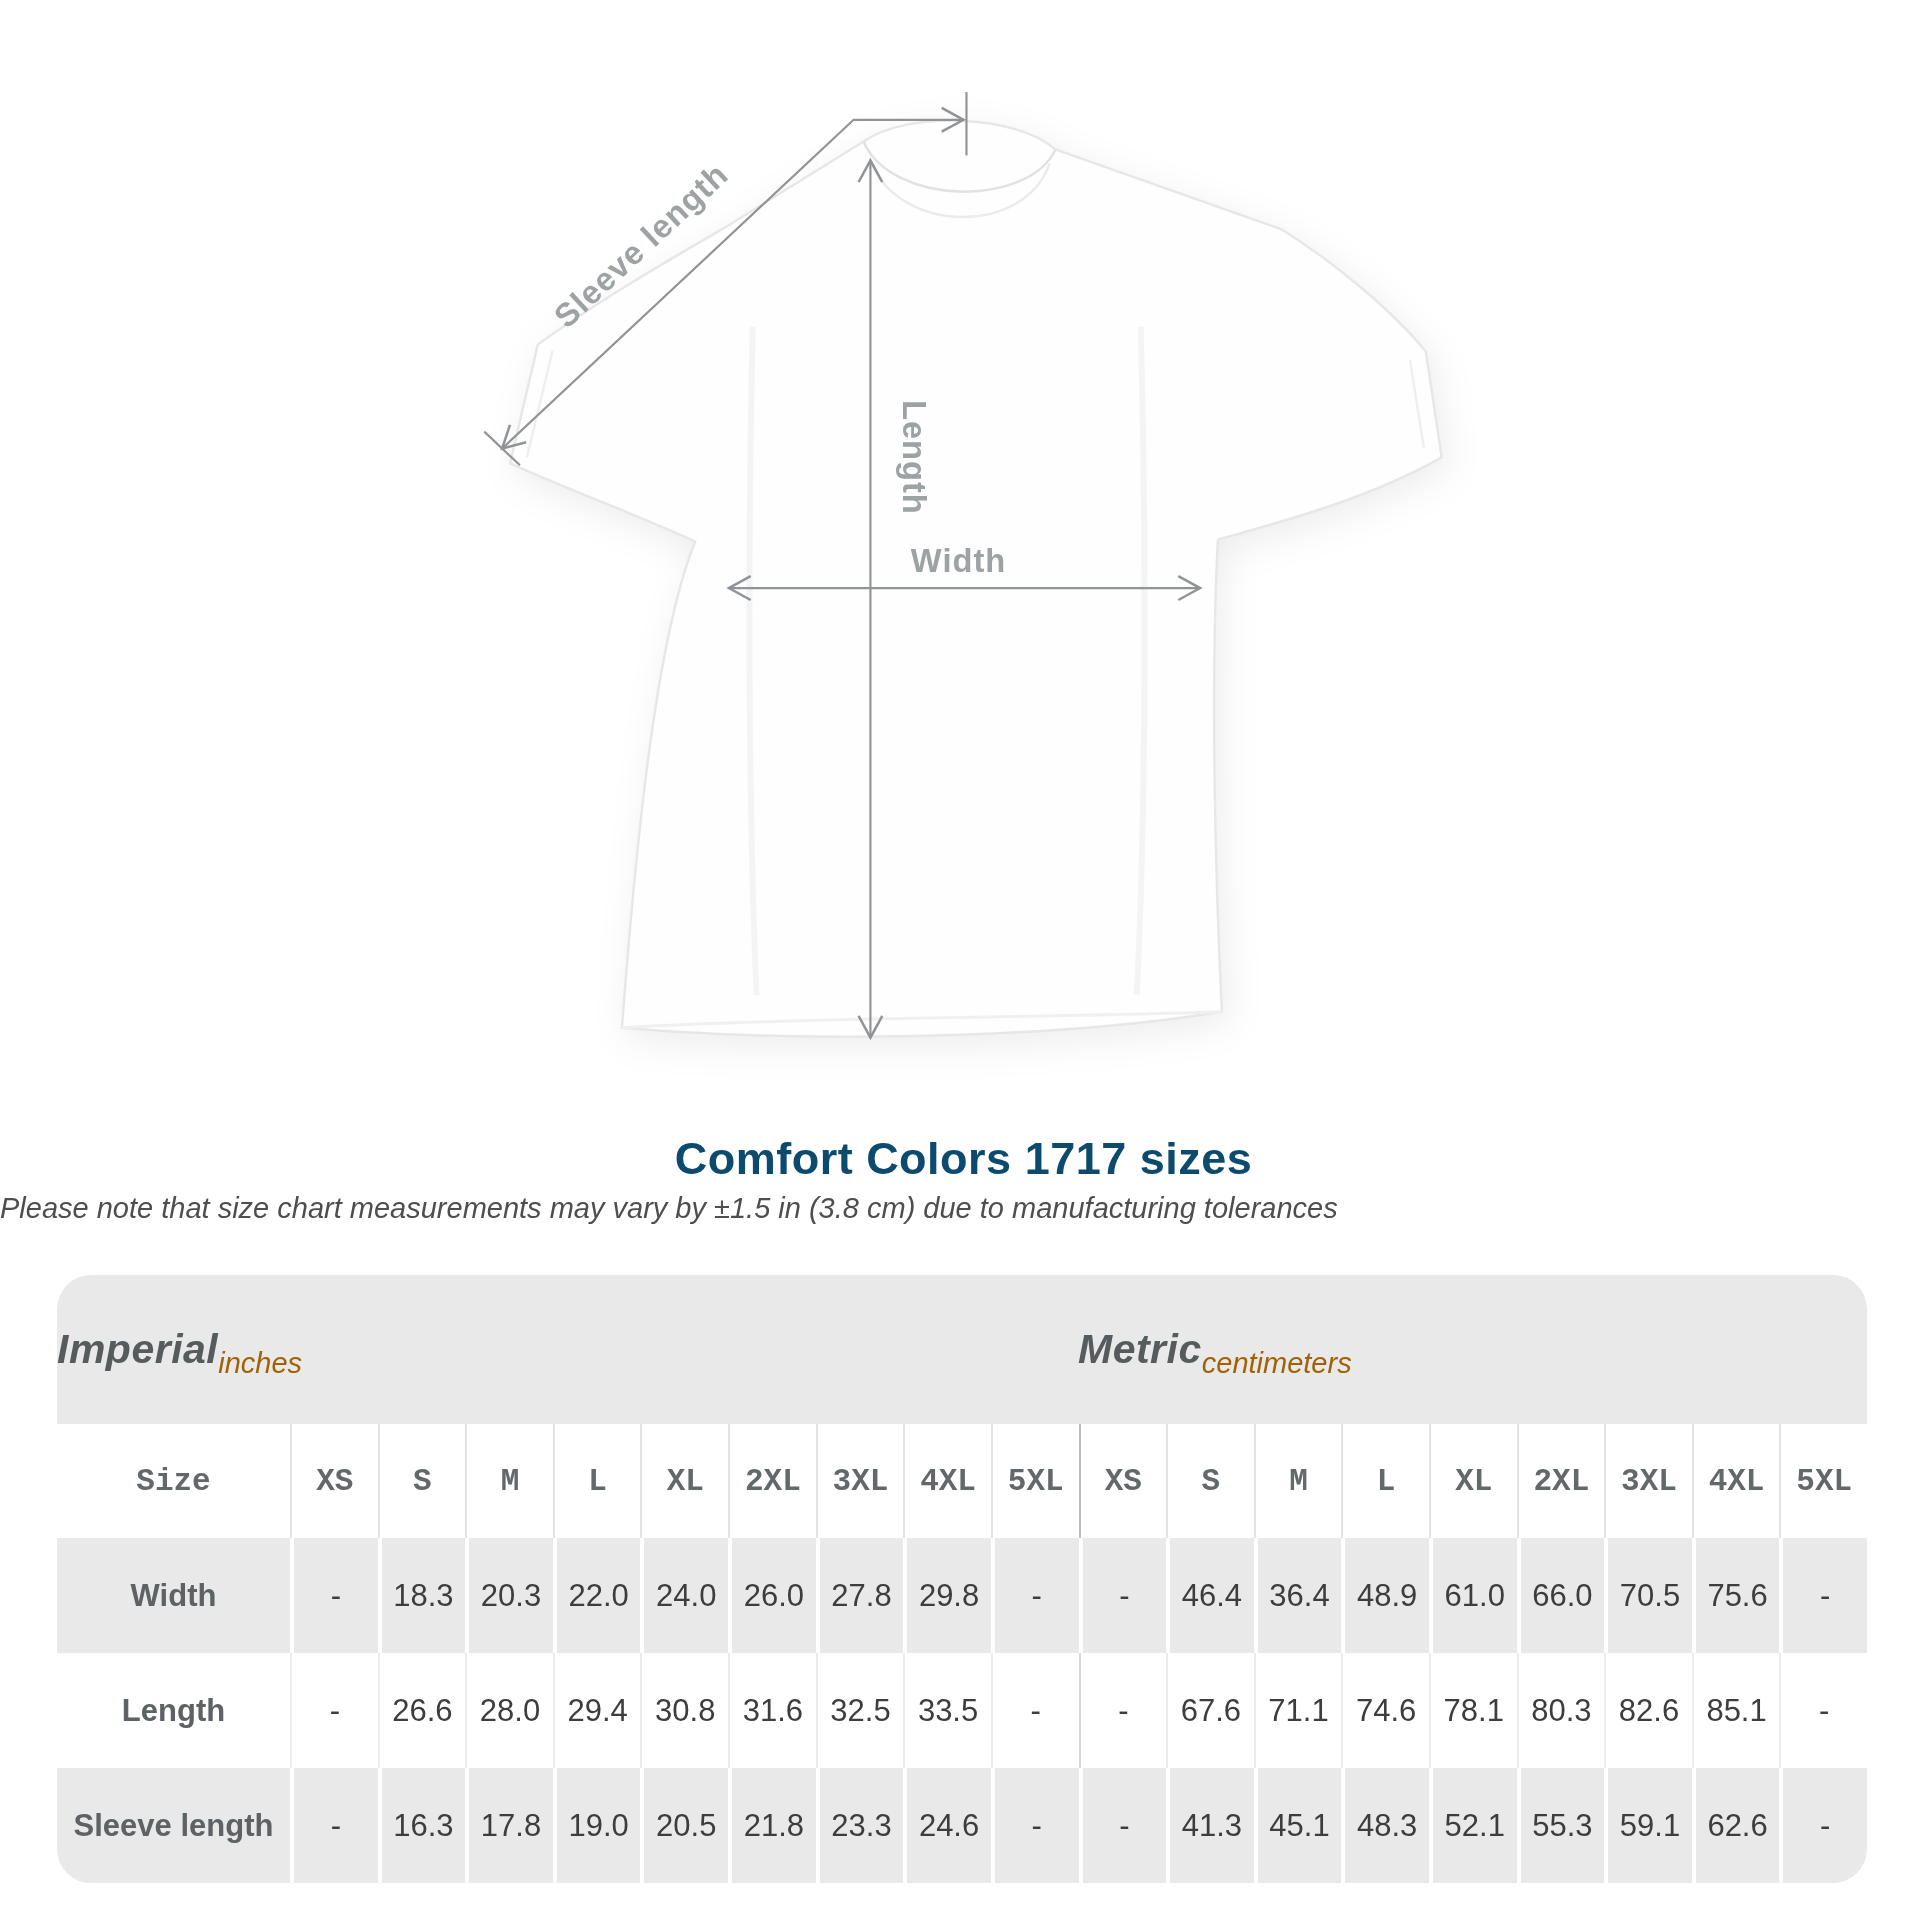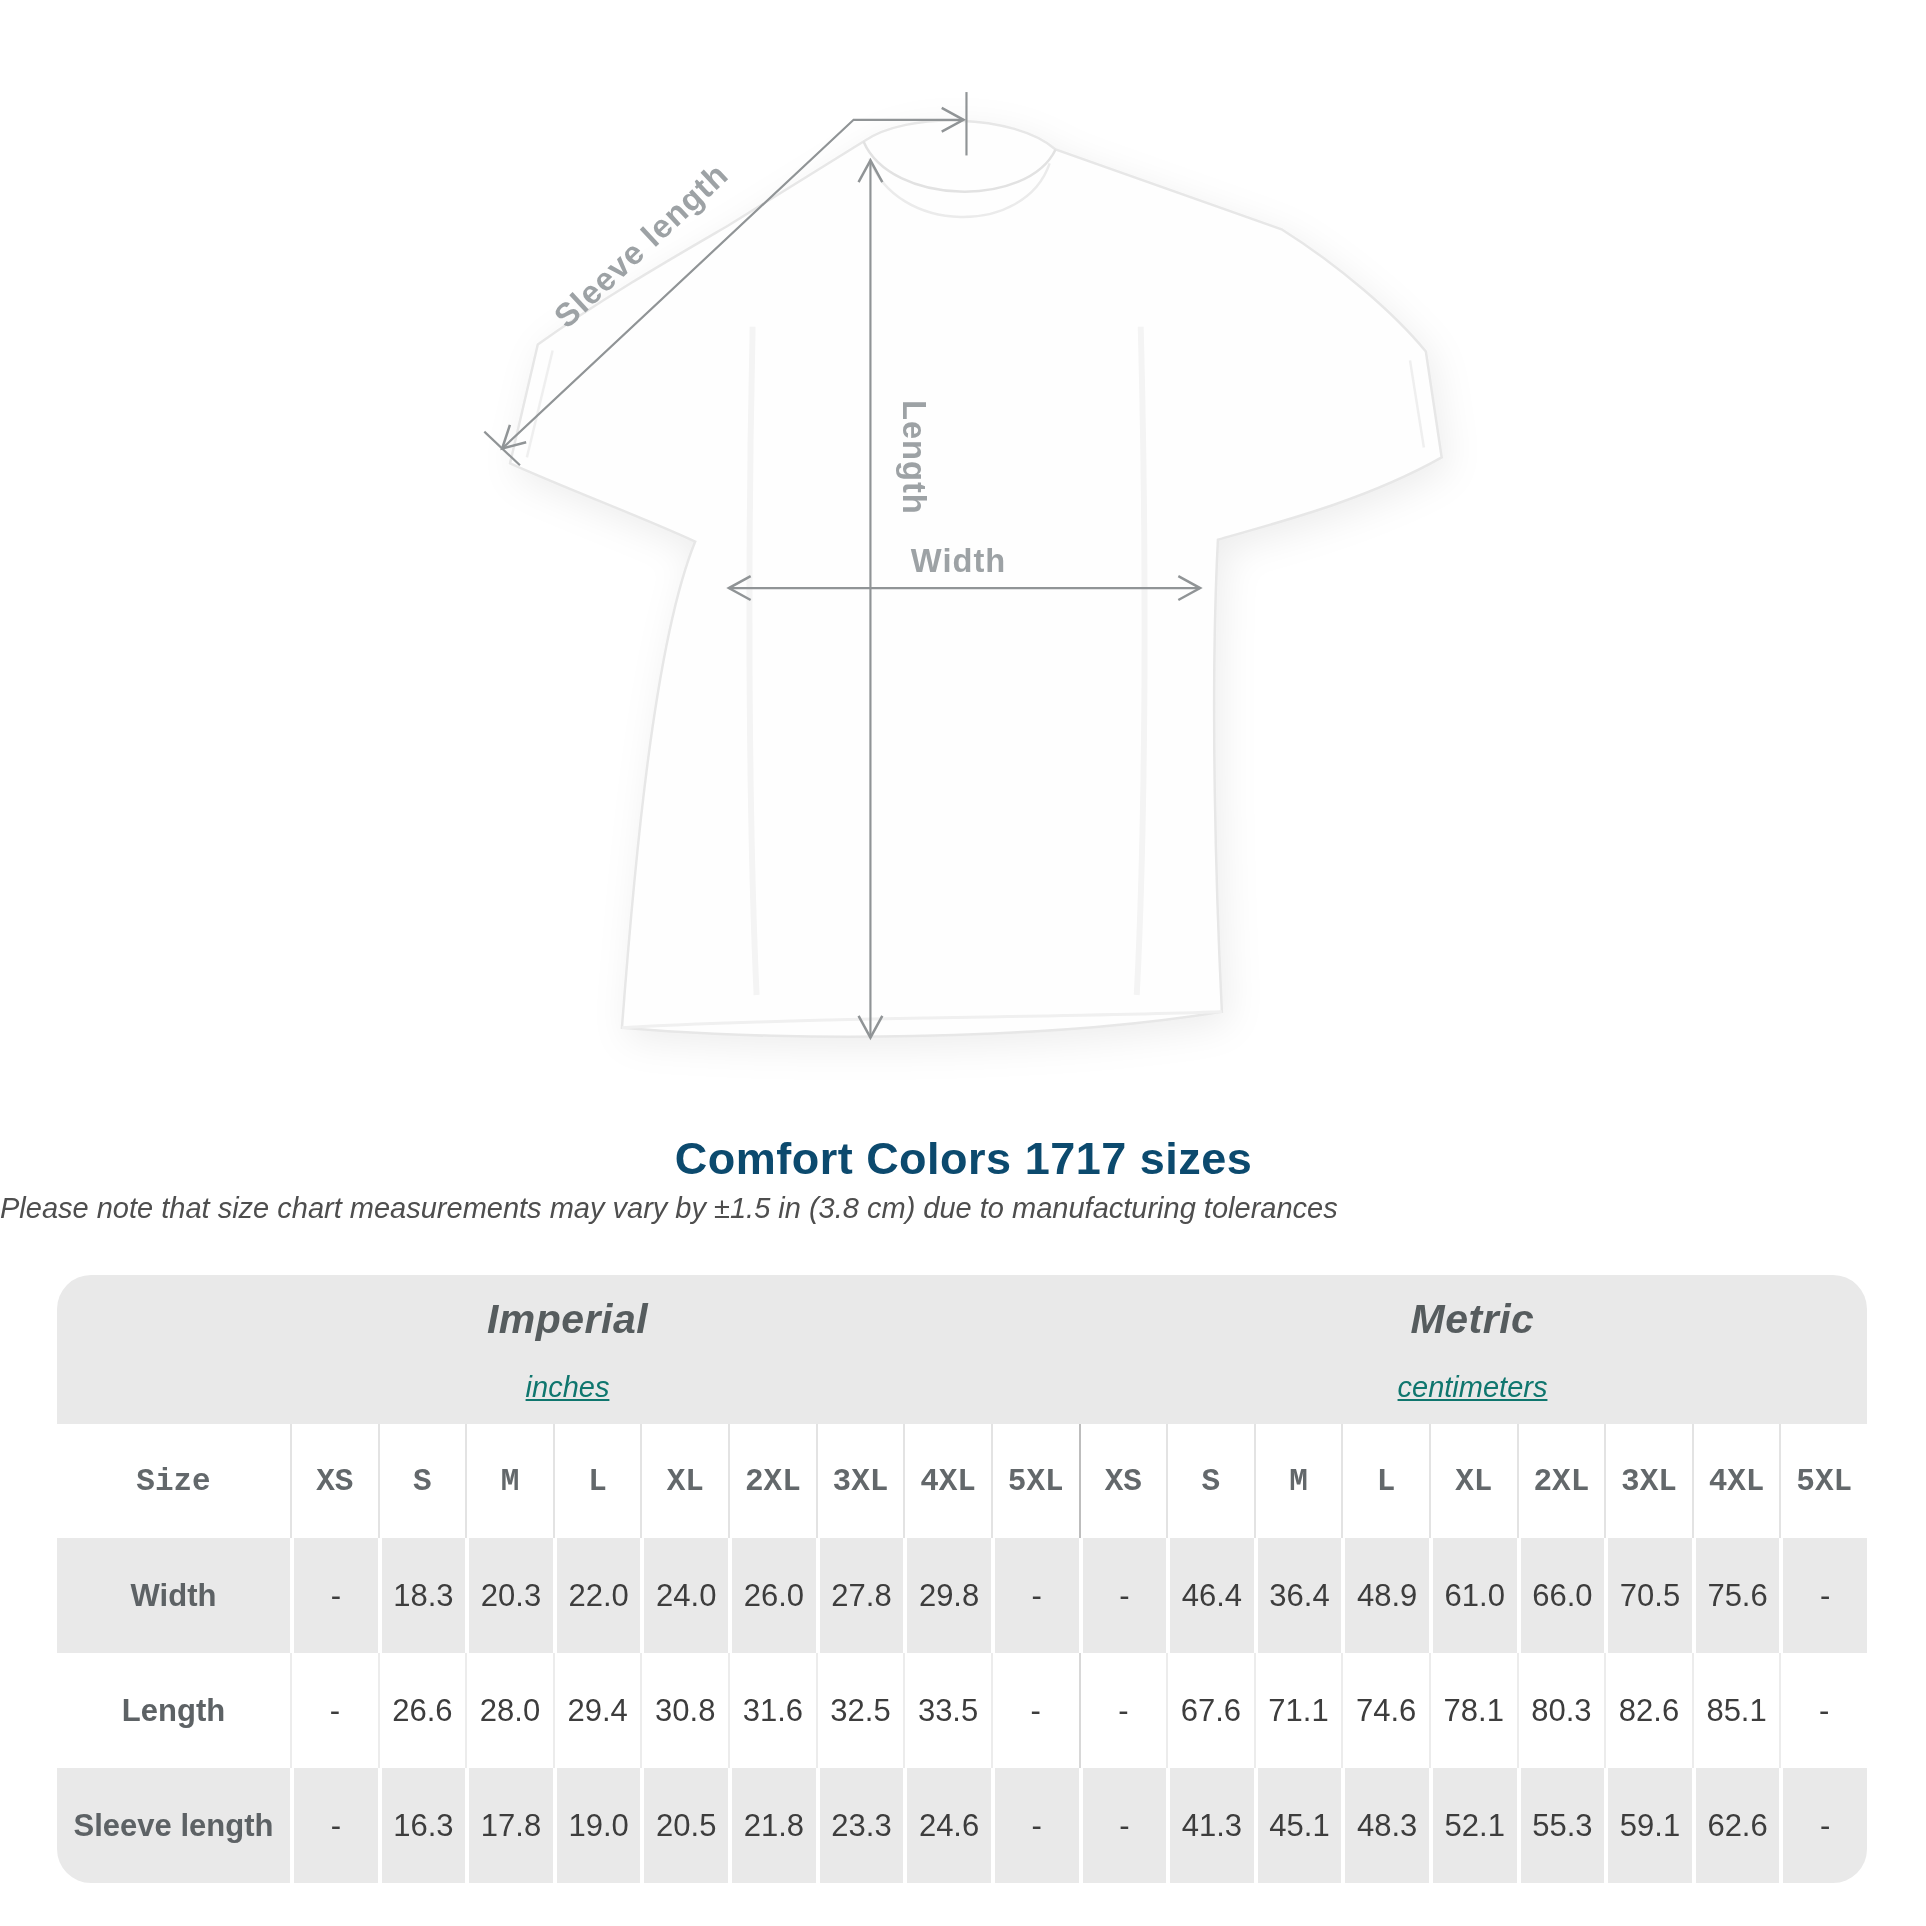--- a/index.html
+++ b/index.html
@@ -12,25 +12,25 @@
 
   
   .page-title{margin-top:42px;text-align:center;font-size:45px;line-height:46px;
               font-weight:bold;color:#0c4a6e;letter-spacing:0.5px;}
   .page-subtitle{margin-top:9px;text-align:left;font-size:29px;line-height:34px;
                  font-style:italic;color:#4e4e4e;}
 
   
   .size-table{width:1810px;margin:50px 0 0 57px;border-radius:34px;overflow:hidden;}
   .band{display:flex;background:#e9e9e9;height:149px;}
-  .band-half{display:flex;flex-direction:column;align-items:center;justify-content:center;}
+  .band-half{display:flex;flex-direction:row;align-items:center;}
   .band-left{width:1021px;}
   .band-right{width:789px;}
   .band-name{font-size:41px;font-weight:bold;font-style:italic;color:#565c5e;letter-spacing:0.5px;}
-  .band-unit{font-size:29px;font-style:italic;color:#0f766e;margin-top:28px;text-decoration:underline;}
+  .band-unit{font-size:29px;font-style:italic;color:#a16207;margin-top:28px;}
 
   .trow{display:grid;grid-template-columns:233px repeat(18,1fr);}
   .cell{display:flex;align-items:center;justify-content:center;font-size:31px;}
 
   .row-sizes{height:114px;background:#ffffff;font-family:Liberation Mono, monospace;}
   .row-sizes .cell{border-left:2px solid #e3e3e3;color:#63686b;font-weight:bold;}
   .row-sizes .cell:first-child{border-left:none;}
   .row-sizes .cell.metric-start{border-left:2px solid #bdbdbd;}
 
   .row-data{height:115px;}

